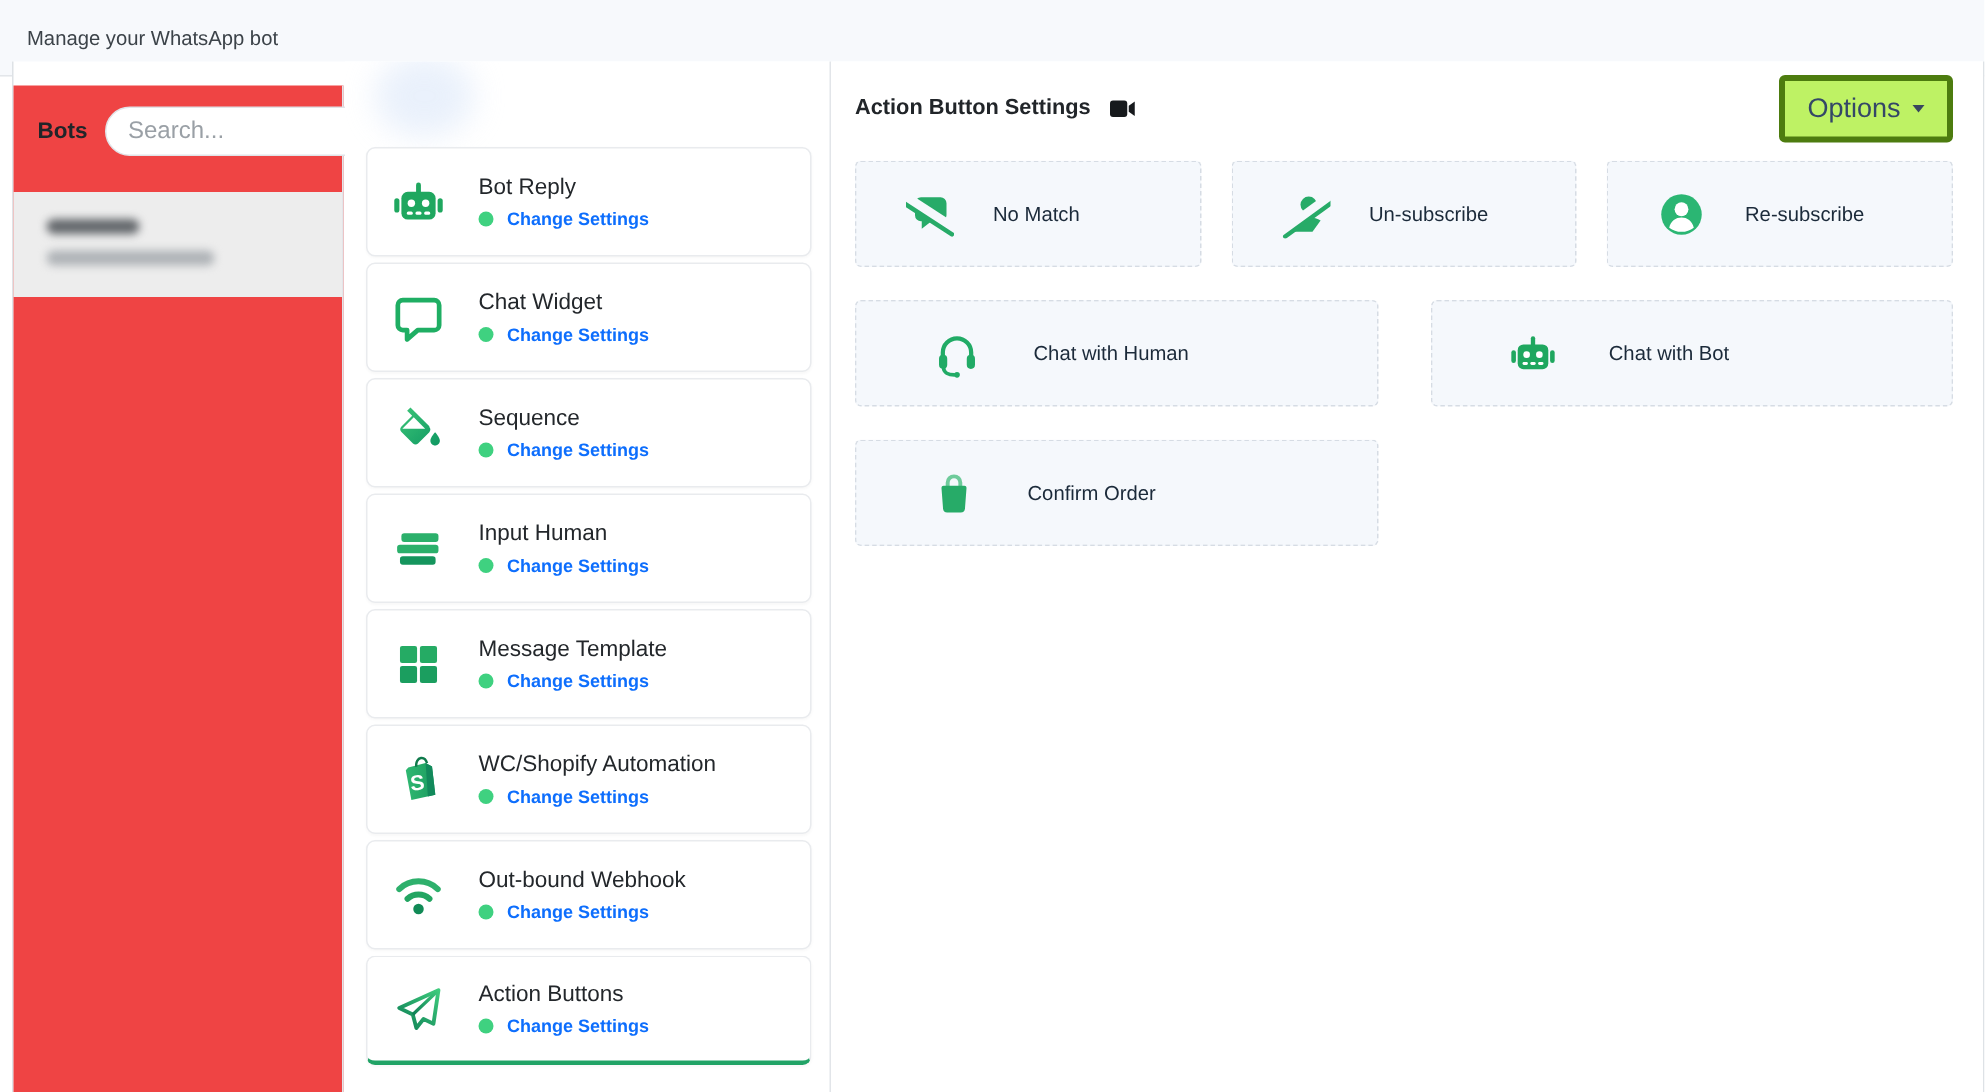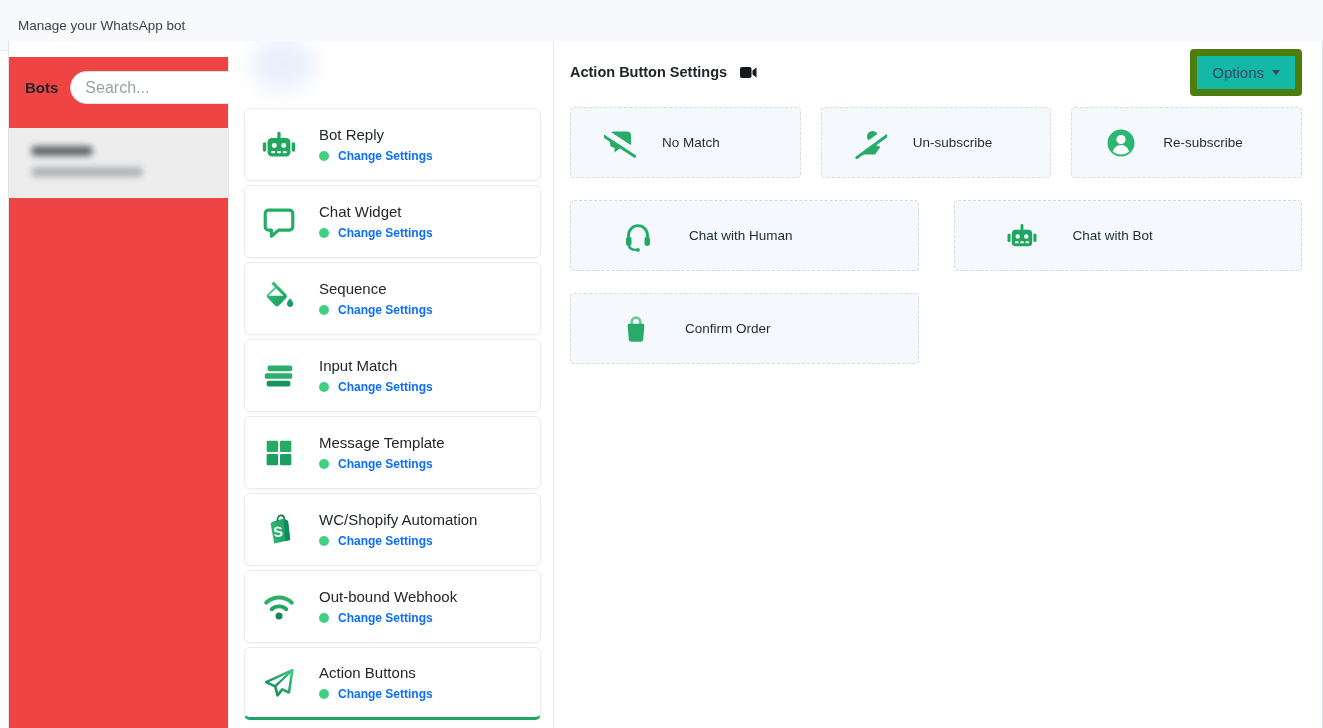--- a/index.html
+++ b/index.html
@@ -36,42 +36,42 @@
     position:absolute; left:0; right:0; top:71px; height:70px;
     background:#ededed; padding:16px 20px; cursor:pointer;
   }
   .blur-bar { border-radius:5px; filter:blur(3px); }
   .blur-bar.name  { width:62px;  height:10px; background:#63676b; margin:2px 0 11px 2px; }
   .blur-bar.phone { width:112px; height:10px; background:#afb3b7; margin-left:2px; }
 
   
   .features { position:absolute; left:221px; top:0; bottom:0; width:324px; border-right:1px solid #e2e5e9; background:#fff; overflow:hidden; }
   .blob { position:absolute; left:20px; top:-4px; width:66px; height:54px; background:#dbe7f9; opacity:.6; border-radius:50%; filter:blur(10px); }
-  .flist { position:absolute; top:67px; left:14px; width:297px; }
+  .flist { position:absolute; top:57px; left:14px; width:297px; }
   .fcard {
     height:73px; background:#fff; border:1px solid #e9ebee; border-radius:6px;
     margin-bottom:4px; display:flex; align-items:center; padding-left:14px;
     box-shadow:0 1px 2px rgba(0,0,0,.03); cursor:pointer;
   }
   .fcard.selected { border-bottom:3px solid #21a366; }
   .ficon { width:40px; height:40px; flex:none; margin-right:20px; display:flex; align-items:center; justify-content:center; }
   .ftitle { font-size:15px; color:#23272b; margin-bottom:6px; }
   .flink-row { display:flex; align-items:center; gap:9px; }
   .dot { width:10px; height:10px; border-radius:50%; background:#3fd180; flex:none; }
   .flink { font-size:12px; font-weight:700; color:#0d6efd; text-decoration:none; }
 
   
   .panel { position:absolute; left:546px; top:0; right:0; bottom:0; background:#fff; }
   .panel-head { position:absolute; top:0; left:15px; right:20px; height:62px; display:flex; align-items:center; }
   .ptitle { font-size:14.5px; font-weight:700; color:#212529; }
   .cam { margin-left:13px; display:flex; align-items:center; }
   .options-btn {
     margin-left:auto; display:flex; align-items:center; gap:8px;
-    background:#14b8a6; border:7px solid #4d7c0f; border-radius:4px;
-    padding:8px 15px; font-size:15px; color:#344767; cursor:pointer;
+    background:#bef264; border:4px solid #4d7c0f; border-radius:4px;
+    padding:8px 15px; font-size:18px; color:#344767; cursor:pointer;
     font-family:"Liberation Sans", sans-serif;
   }
   .caret { width:0; height:0; border-left:4px solid transparent; border-right:4px solid transparent; border-top:5px solid #39465f; }
 
   .agrid { position:absolute; top:66px; left:15px; right:20px; }
   .arow { display:grid; margin-bottom:22px; }
   .arow.three { grid-template-columns:repeat(3,1fr); gap:20px; }
   .arow.two   { grid-template-columns:repeat(2,1fr); gap:35px; }
   .acard {
     height:71px; background:#f5f8fc; border:1px dashed #d6dce4; border-radius:4px;
@@ -169,21 +169,21 @@
 
       <div class="fcard">
         <span class="ficon">
           <svg viewBox="0 0 40 40" width="38" height="38">
             <rect x="8" y="9" width="26" height="6" rx="2" fill="#2bb06b"></rect>
             <rect x="5" y="17" width="29" height="6" rx="2" fill="#2bb06b"></rect>
             <rect x="7" y="25" width="25" height="6" rx="2" fill="#15955d"></rect>
           </svg>
         </span>
         <div class="ftext">
-          <div class="ftitle">Input Match</div>
+          <div class="ftitle">Input Human</div>
           <div class="flink-row">
               <span class="dot"></span>
             <a class="flink" href="#">Change Settings</a>
             </div>
         </div>
       </div>
 
       <div class="fcard">
         <span class="ficon">
           <svg viewBox="0 0 40 40" width="38" height="38">

